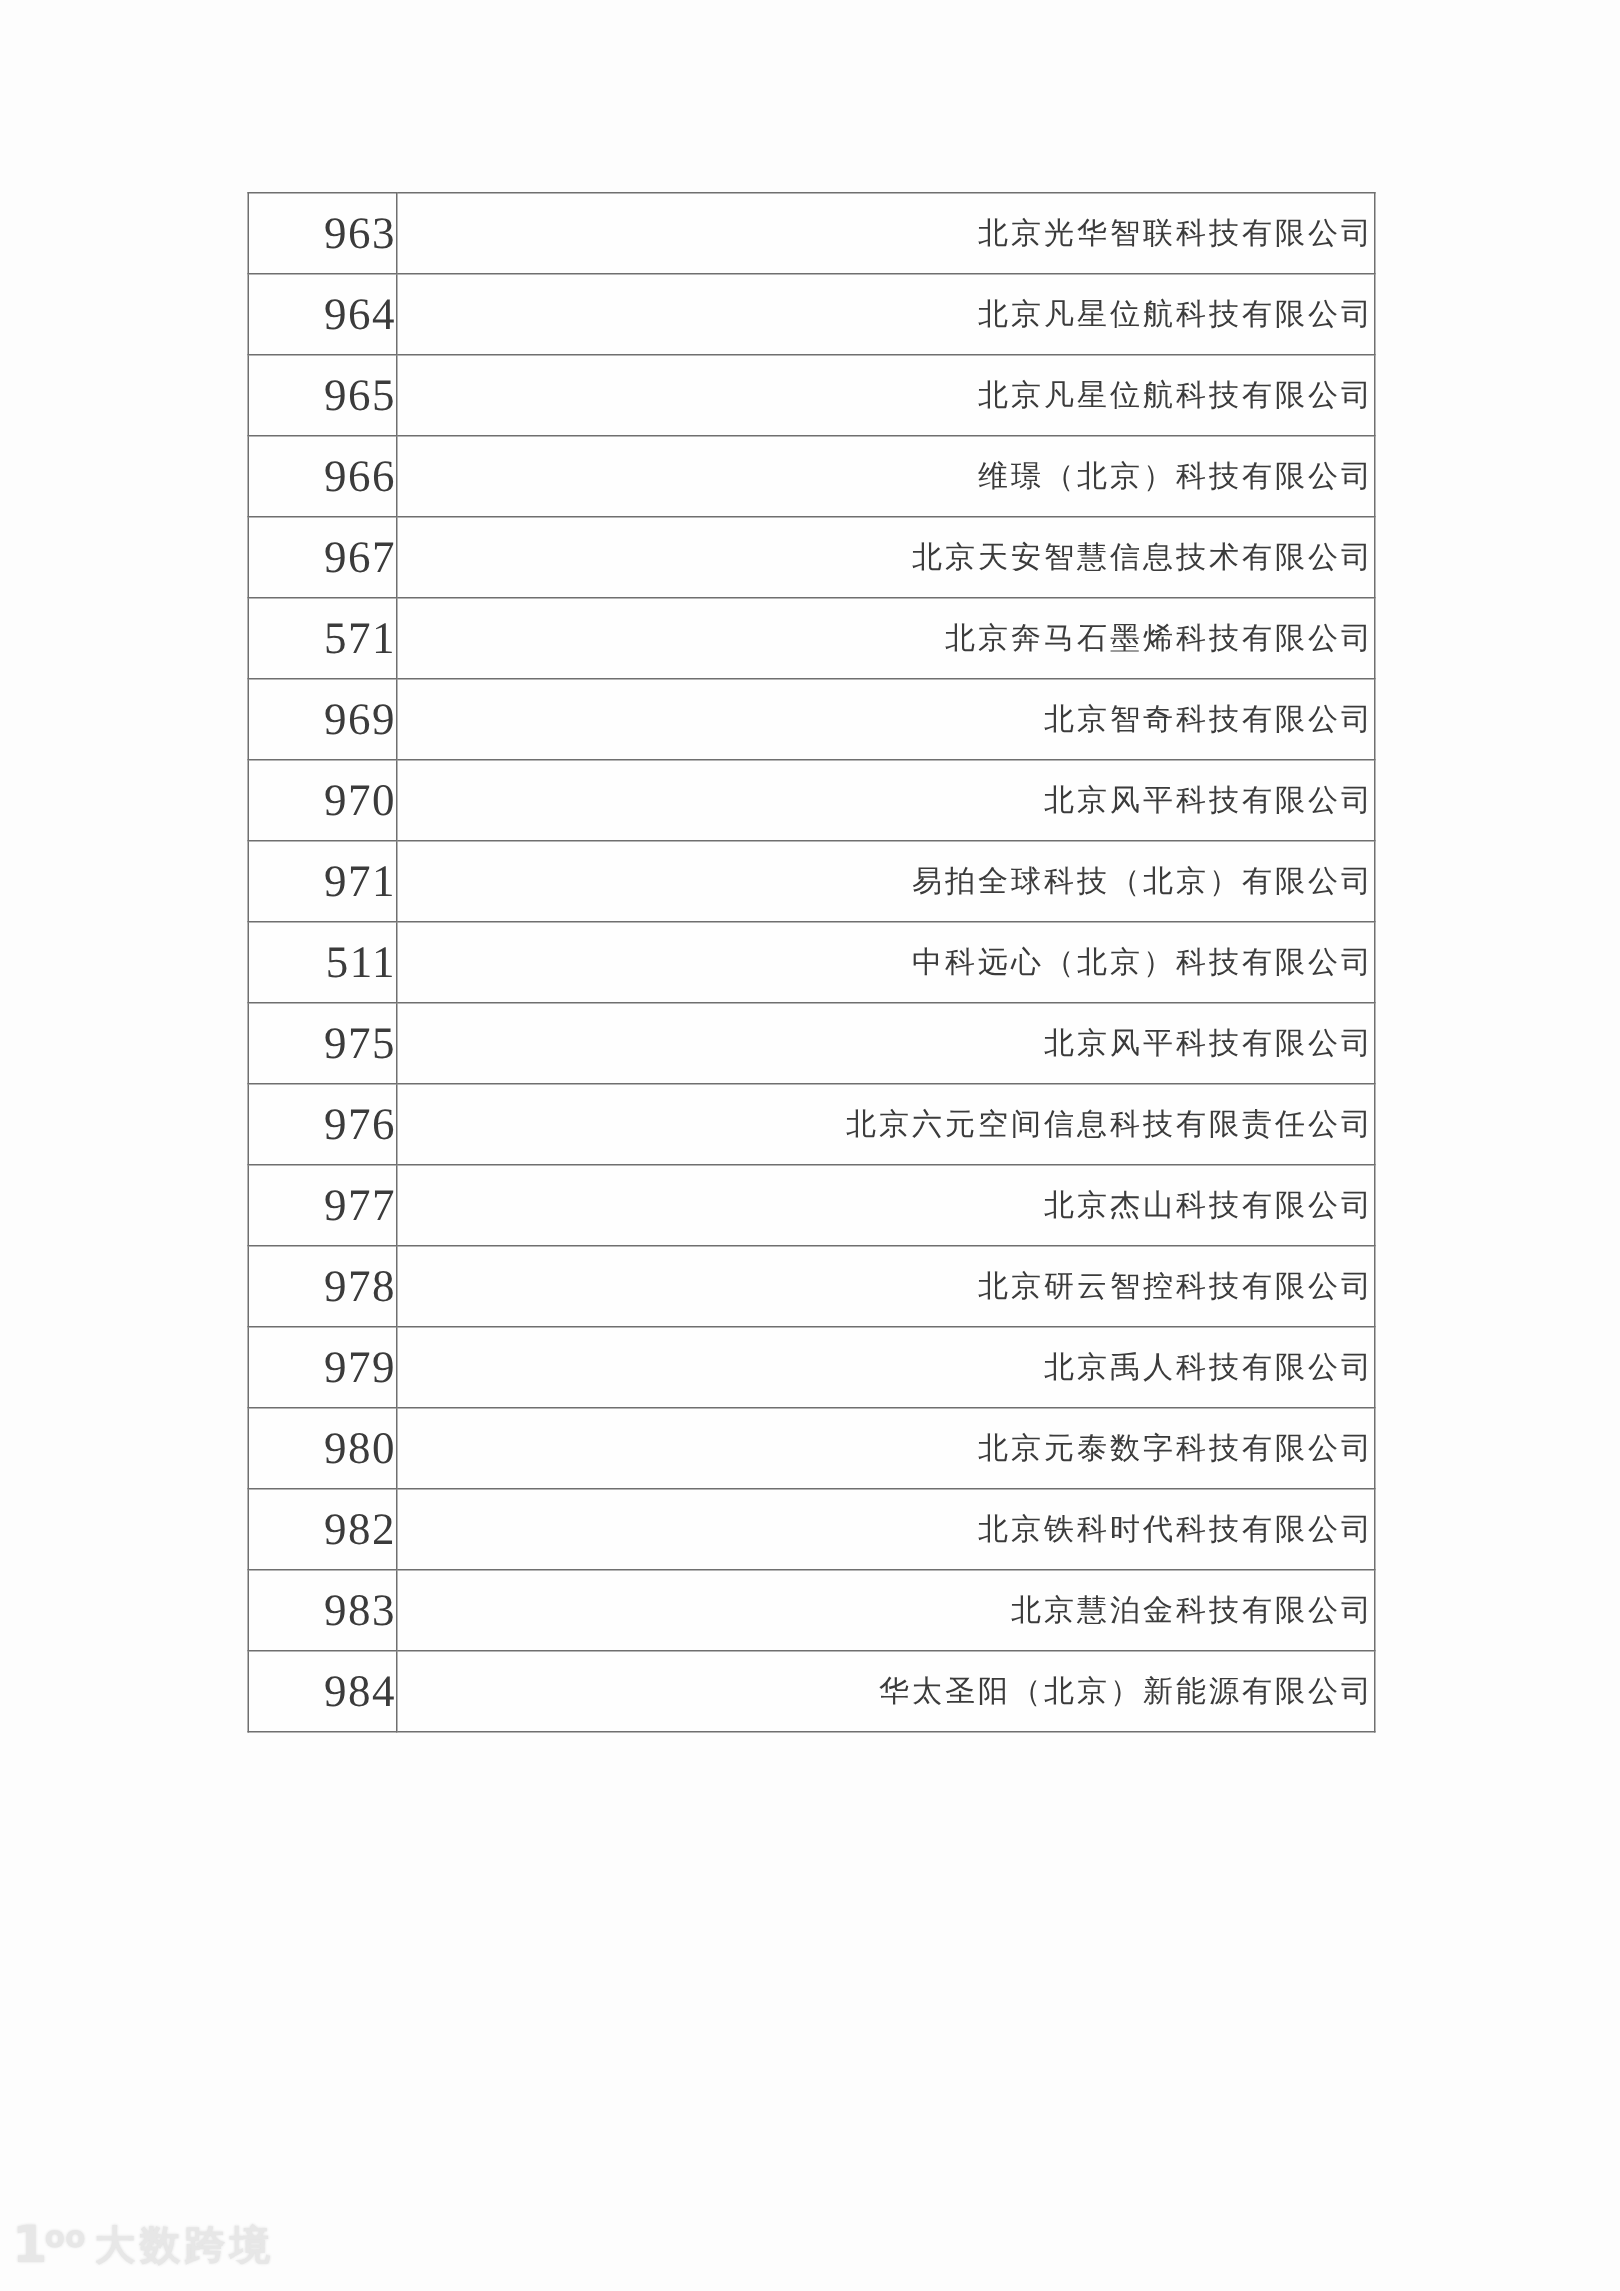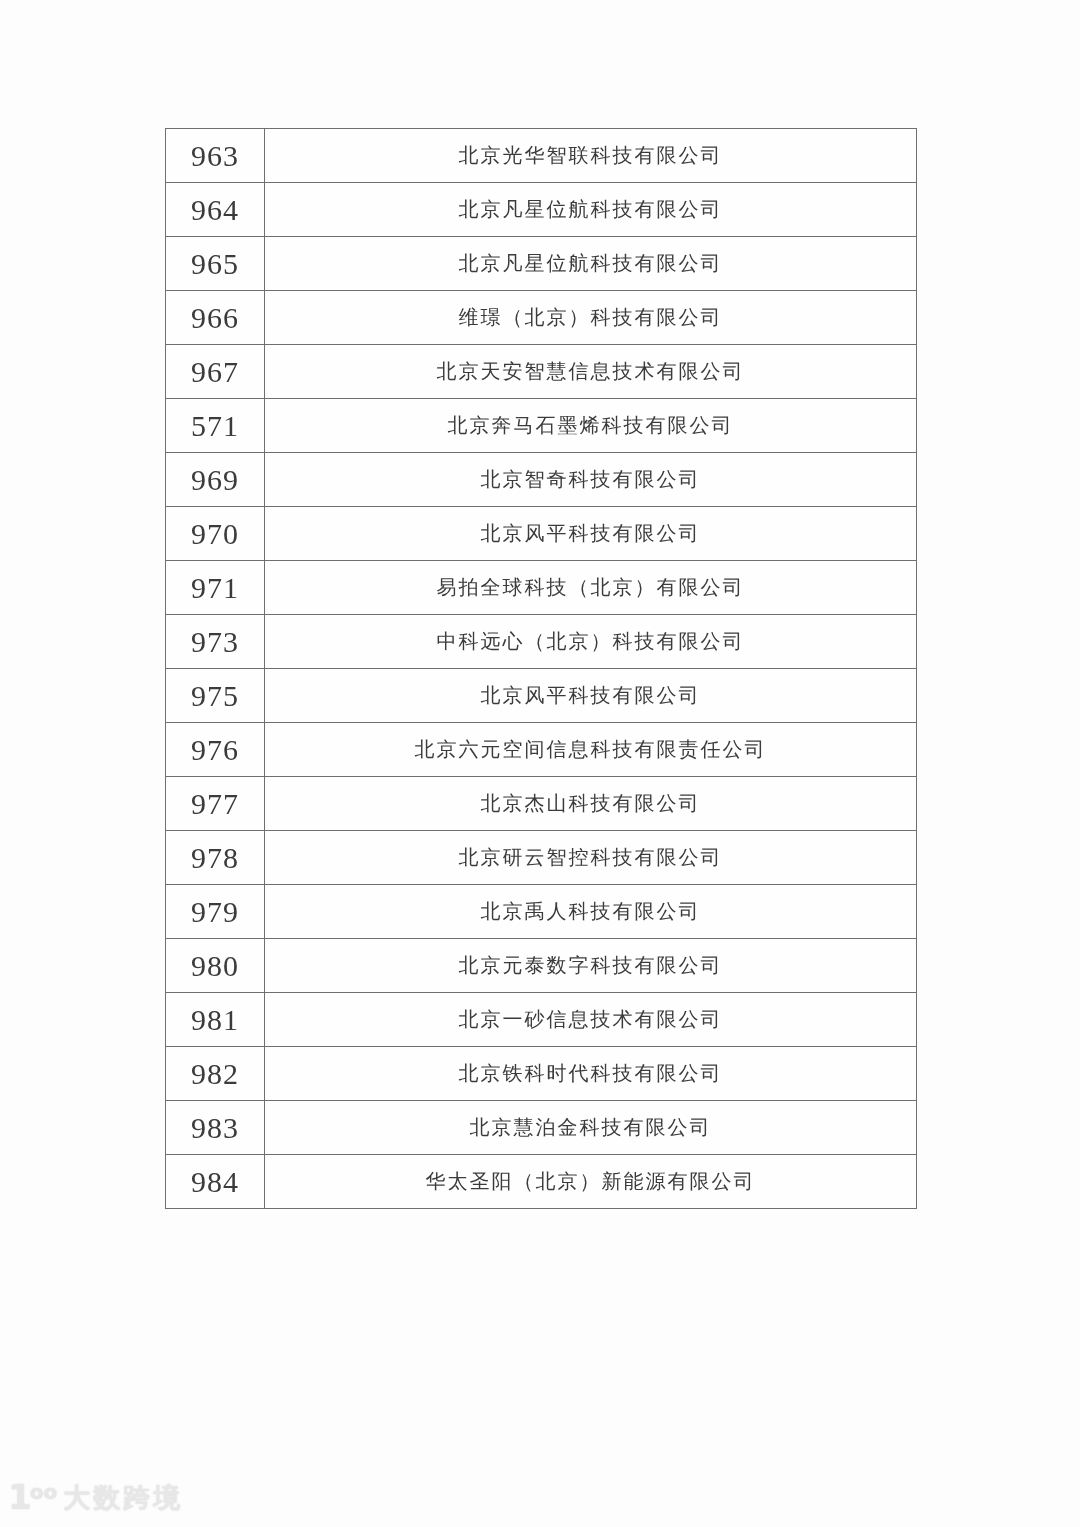--- a/index.html
+++ b/index.html
@@ -20,21 +20,21 @@
     position: absolute;
     left: 165px;
     top: 128px;
     width: 752px;
     border-collapse: collapse;
     table-layout: fixed;
   }
   table.company-table td {
     border: 1px solid #6f6f6f;
     height: 54px; 
-    text-align: center;
+    text-align: right;
     vertical-align: middle;
     color: #3b3b3b;
     background: #fefefe;
   }
   td.col-no {
     width: 99px;
     font-size: 30px;
     font-family: "Liberation Serif", "DejaVu Serif", serif;
     letter-spacing: 1px;
   }
@@ -123,21 +123,21 @@
       <td class="col-company">北京风平科技有限公司</td>
     </tr>
 
     <tr class="row">
       <td class="col-no">971</td>
       <td class="col-company">易拍全球科技（北京）有限公司</td>
     </tr>
 
 
     <tr class="row">
-      <td class="col-no">973</td>
+      <td class="col-no">511</td>
       <td class="col-company">中科远心（北京）科技有限公司</td>
     </tr>
 
 
     <tr class="row">
       <td class="col-no">975</td>
       <td class="col-company">北京风平科技有限公司</td>
     </tr>
 
     <tr class="row">
@@ -158,24 +158,20 @@
     <tr class="row">
       <td class="col-no">979</td>
       <td class="col-company">北京禹人科技有限公司</td>
     </tr>
 
     <tr class="row">
       <td class="col-no">980</td>
       <td class="col-company">北京元泰数字科技有限公司</td>
     </tr>
 
-    <tr class="row">
-      <td class="col-no">981</td>
-      <td class="col-company">北京一砂信息技术有限公司</td>
-    </tr>
 
     <tr class="row">
       <td class="col-no">982</td>
       <td class="col-company">北京铁科时代科技有限公司</td>
     </tr>
 
     <tr class="row">
       <td class="col-no">983</td>
       <td class="col-company">北京慧泊金科技有限公司</td>
     </tr>

